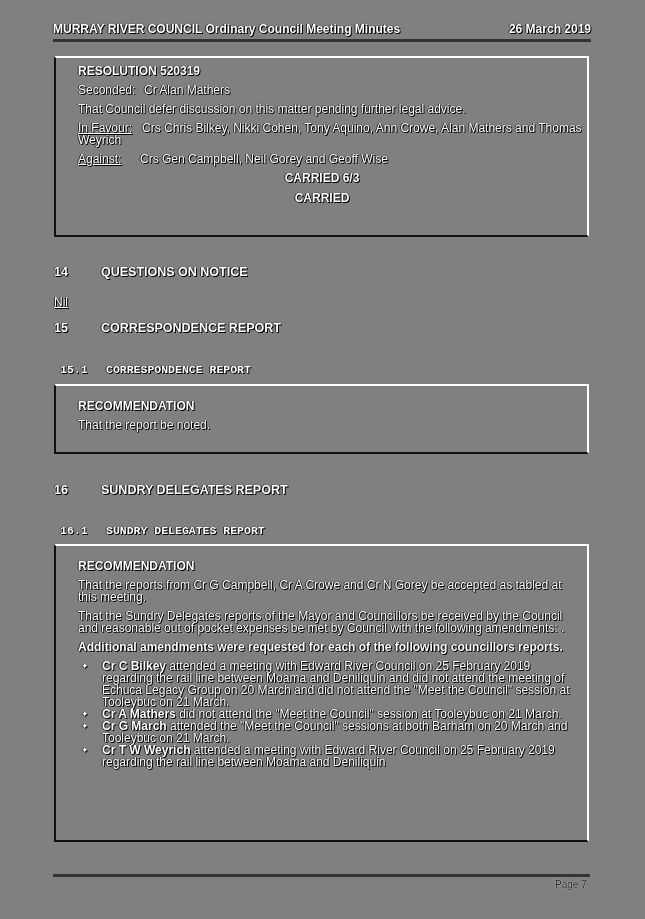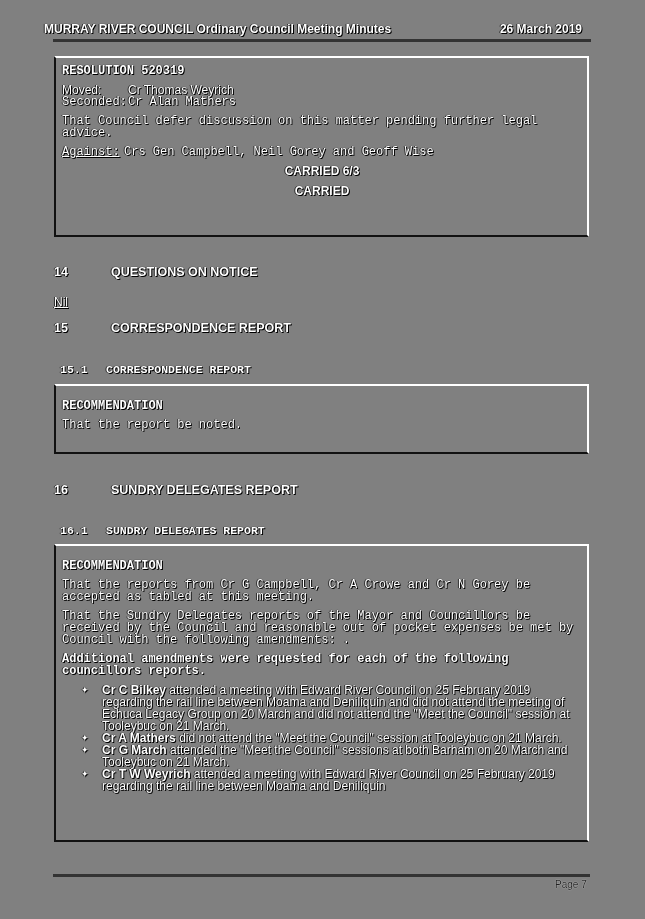--- a/index.html
+++ b/index.html
@@ -9,45 +9,44 @@
     font-family:"Liberation Sans", sans-serif;
     color:#ffffff;
     position:relative;
   }
   .txt {
     color:#ffffff;
     text-shadow: 0 0 1px #000, 1px 1px 0 #000, -1px 0 0 #333;
   }
   .bold { font-weight:bold; }
   .page-header {
-    position:absolute; left:44px; top:22px; width:538px;
+    position:absolute; left:53px; top:22px; width:538px;
     display:flex; justify-content:space-between;
     font-size:12px; font-weight:bold;
   }
   .header-rule {
     position:absolute; left:53px; top:39px; width:538px; height:3px;
     background:#333333;
   }
   .box {
     position:absolute; left:54px; width:535px;
     border-top:2px solid #ffffff;
     border-right:2px solid #ffffff;
     border-left:2px solid #111111;
     border-bottom:2px solid #111111;
     box-sizing:border-box;
   }
   .box-inner { padding:7px 5px 0 6px; font-size:12px; line-height:12px; }
-  .p { margin:0 0 7px 0;font-family:Liberation Mono, monospace; }
+  .p { margin:0 0 7px 16px; }
   .row { display:flex; }
   .label-u { text-decoration:underline; }
   .right { text-align:center; }
   .heading {
     position:absolute; font-size:12.5px; font-weight:bold;
     display:flex;
-    gap:10px;
   }
   .heading .num { width:47px; }
   .subheading {
     position:absolute; font-size:11.5px; font-weight:bold; display:flex;font-family:Liberation Mono, monospace;
   }
   .subheading .num { width:46px; }
   .plain { position:absolute; font-size:12px;text-decoration:underline; }
   ul.bullets { list-style:none; margin:0; padding:0; }
   ul.bullets li { position:relative; padding-left:40px; margin-bottom:0; line-height:12px; font-size:12px; }
   ul.bullets li .bullet { position:absolute; left:19px; top:0; font-size:9px; }
@@ -65,29 +64,30 @@
 
 <div class="page-header">
   <span class="txt">MURRAY RIVER COUNCIL Ordinary Council Meeting Minutes</span>
   <span class="txt">26 March 2019</span>
 </div>
 <div class="header-rule"></div>
 
 <div class="box" style="top:56px;height:181px;">
   <div class="box-inner">
     <div class="p txt bold">RESOLUTION 520319</div>
-    <div class="row txt">
-      <span style="width:66px">Moved:</span>
-      <span>Cr Thomas Weyrich</span>
-    </div>
     <div class="row txt p">
       <span style="width:66px">Seconded:</span>
       <span>Cr Alan Mathers</span>
     </div>
     <div class="p txt">That Council defer discussion on this matter pending further legal advice.</div>
+    <div class="p txt">
+      <span class="label-u">In Favour:</span>
+      <span>&nbsp;</span>
+      <span>Crs Chris Bilkey, Nikki Cohen, Tony Aquino, Ann Crowe, Alan Mathers and Thomas Weyrich</span>
+    </div>
     <div class="row txt p">
       <span class="label-u" style="width:62px">Against:</span>
       <span>Crs Gen Campbell, Neil Gorey and Geoff Wise</span>
     </div>
     <div class="right txt bold" style="margin-top:5px;margin-bottom:8px;">CARRIED 6/3</div>
     <div class="right txt bold">CARRIED</div>
   </div>
 </div>
 
 <div class="heading txt" style="left:54px;top:265px;">

